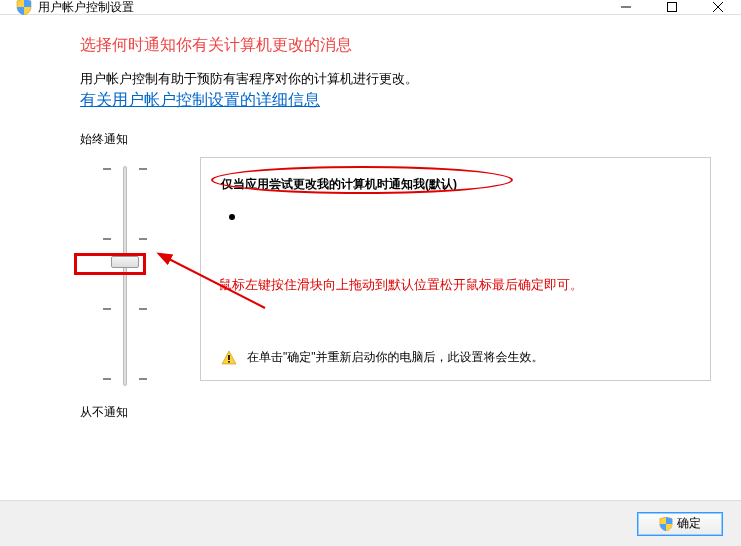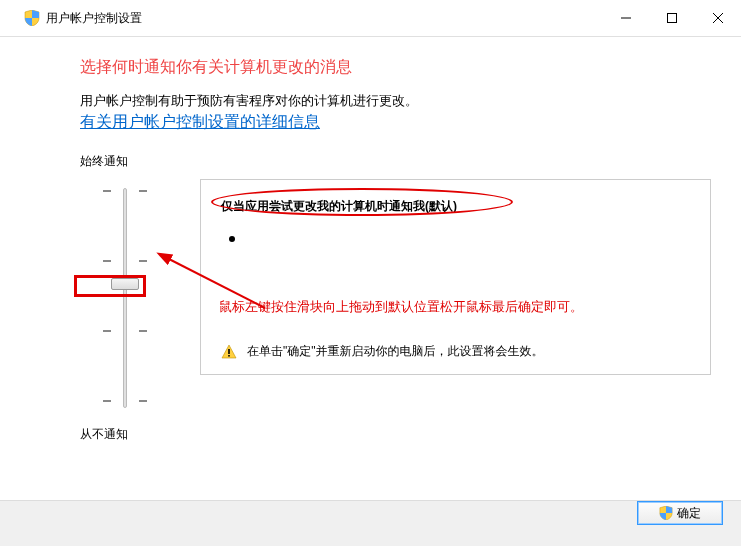--- a/index.html
+++ b/index.html
@@ -1,49 +1,49 @@
 <!DOCTYPE html>
 <html><head>
 <meta charset="utf-8">
 <style>
   * { box-sizing: border-box; margin: 0; padding: 0; }
   body { font-family: "Microsoft YaHei", "Segoe UI", sans-serif; font-size: 12px; background: #fff; width: 741px; height: 546px; position: relative; overflow: hidden; }
-  .titlebar { height: 37px; border-bottom: 1px solid #e0e0e0; display: flex; align-items: center; padding-left: 24px; }
+  .titlebar { height: 15px; border-bottom: 1px solid #e0e0e0; display: flex; align-items: center; padding-left: 16px; }
   .shield-sm { width: 16px; height: 16px; margin-right: 6px; }
   .title-text { font-size: 12px; color: #000; }
   .win-controls { margin-left: auto; display: flex; }
   .win-btn { width: 46px; height: 30px; display: flex; align-items: center; justify-content: center; color: #000; }
   .win-btn svg { width: 10px; height: 10px; }
   .content { padding: 20px 30px 0 80px; }
   .heading { font-size: 16px; color: #ef4444; font-weight: 400; margin-bottom: 14px; }
   .desc { font-size: 13px; color: #000000; margin-bottom: 2px; }
   .link { font-size: 16px; color: #0066cc; text-decoration: underline; cursor: pointer; }
   .controls-row { display: flex; margin-top: 20px; }
   .slider-col { width: 90px; position: relative; }
   .slider-label-top { font-size: 12px; margin-bottom: 8px; }
   .slider-label-bot { font-size: 12px; margin-top: 8px; }
   .slider-track { position: relative; height: 240px; width: 60px; margin: 0 auto; }
   .track-line { position: absolute; left: 50%; top: 10px; bottom: 10px; width: 4px; margin-left: -2px; background: linear-gradient(to right, #d0d0d0, #f0f0f0, #d0d0d0); border: 1px solid #bbb; border-radius: 2px; }
   .tick { position: absolute; width: 60px; height: 2px; }
   .tick-l { position: absolute; left: 8px; width: 8px; height: 2px; background: #888; }
   .tick-r { position: absolute; right: 8px; width: 8px; height: 2px; background: #888; }
   .thumb { position: absolute; left: 50%; margin-left: -14px; width: 28px; height: 12px; background: linear-gradient(#f5f5f5, #ddd); border: 1px solid #999; border-radius: 2px; }
   .thumb-highlight { position: absolute; border: 3px solid #e00000; pointer-events:none; }
-  .info-panel { flex: 1; border: 1px solid #ccc; padding: 18px 20px 14px 20px; position: relative; height: 196px; margin-top: 26px; margin-left: 30px; }
+  .info-panel { flex: 1; border: 1px solid #ccc; padding: 18px 20px 14px 20px; position: relative; height: 224px; margin-top: 26px; margin-left: 30px; }
   .info-title { font-size: 12px; font-weight: bold; margin-bottom: 10px; display: inline-block; }
   .title-circle { position: absolute; border: 2px solid #e00000; border-radius: 50%/50%; pointer-events:none; }
   .bullet-row { display: flex; align-items: flex-start; margin-top: 6px; }
   .bullet { width: 6px; height: 6px; background: #000; border-radius: 50%; margin: 5px 12px 0 8px; flex-shrink: 0; }
   .bullet-text { font-size: 12px; }
   .annotation { position: absolute; color: #e00000; font-size: 13px; }
   .warn-row { position: absolute; bottom: 14px; left: 20px; right: 20px; display: flex; align-items: flex-start; }
   .warn-icon { width: 16px; height: 16px; margin-right: 10px; flex-shrink: 0; margin-top: 2px; }
   .warn-text { font-size: 12px; line-height: 1.5; }
   .arrow-svg { position: absolute; pointer-events: none; }
-  .footer { position: absolute; bottom: 0; left: 0; right: 0; height: 46px; background: #f0f0f0; border-top: 1px solid #ddd; display: flex; justify-content: flex-end; padding-right: 18px; gap: 25px; }
+  .footer { position: absolute; bottom: 0; left: 0; right: 0; height: 46px; background: #f0f0f0; border-top: 1px solid #ddd; display: flex; align-items: center; justify-content: flex-end; padding-right: 18px; gap: 25px; }
   .btn { min-width: 86px; height: 24px; border: 1px solid #adadad; background: linear-gradient(#fdfdfd,#ececec); font-size: 12px; display: inline-flex; align-items: center; justify-content: center; gap: 4px; cursor: pointer; }
   .btn.primary { border: 1px solid #3399ff; box-shadow: 0 0 0 1px #99ccff inset; }
 </style>
 </head>
 <body>
 
 <div class="titlebar">
   <svg class="shield-sm" viewBox="0 0 16 16">
     <path d="M8 0 L15 2 V8 C15 12 12 15 8 16 C4 15 1 12 1 8 V2 Z" fill="#ffd040" stroke="#c09000" stroke-width="0.5"></path>
     <path d="M8 0 L15 2 V8 L8 8 Z" fill="#4aa0ff"></path>

